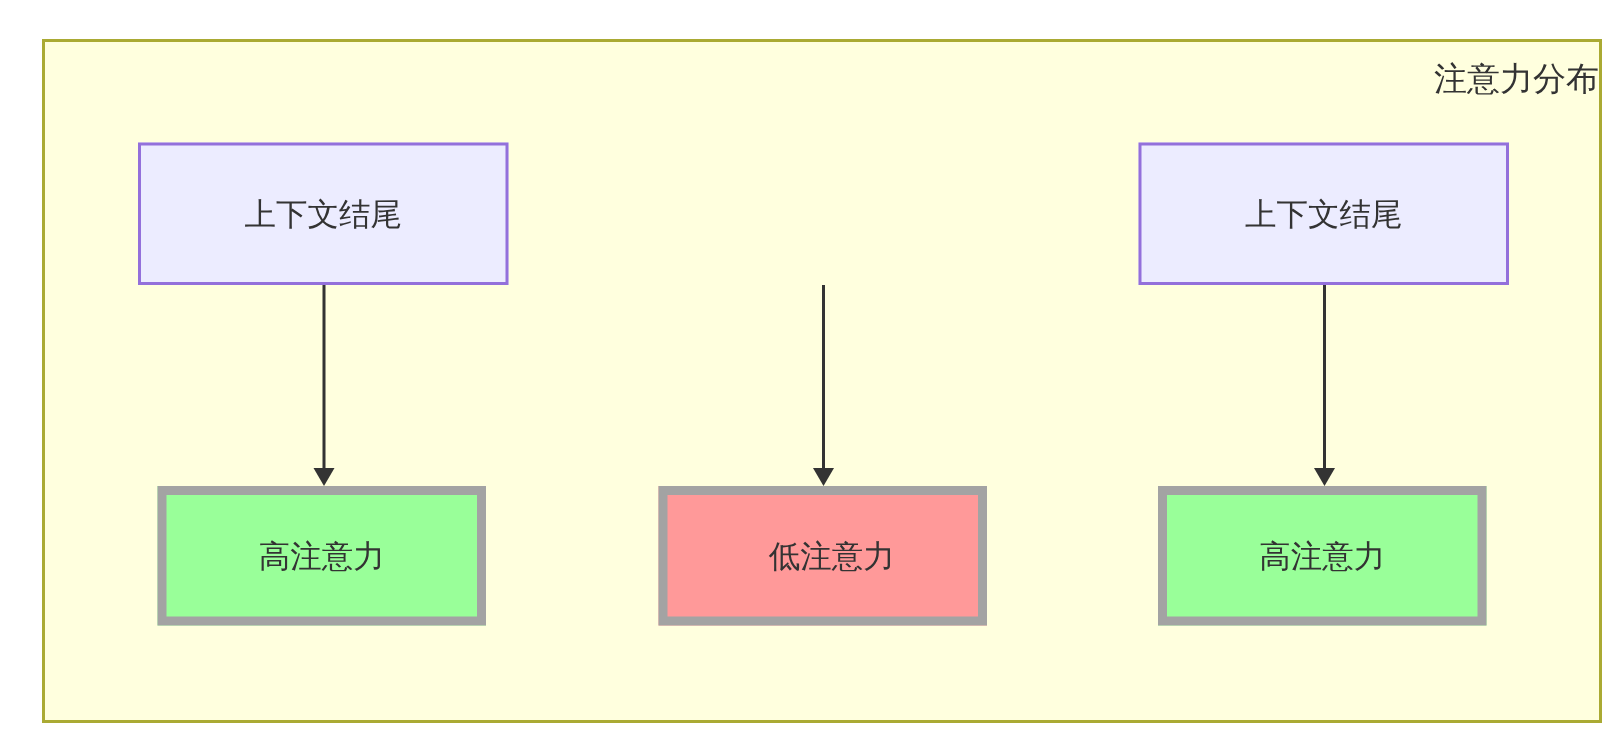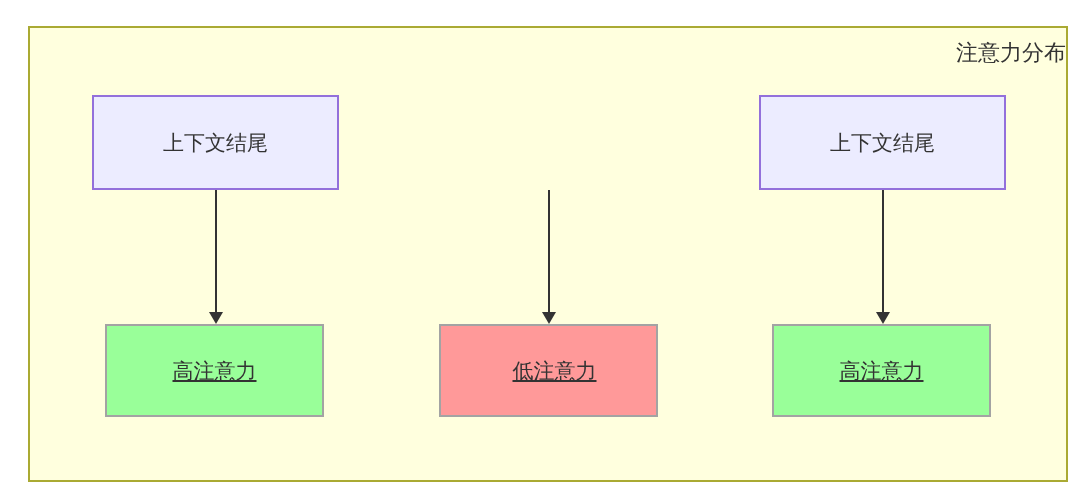--- a/index.html
+++ b/index.html
@@ -43,22 +43,21 @@
     top: 67px;
     width: 247px;
     height: 95px;
     background: #ECECFF;
     border: 2px solid #9370DB;
   }
   .node-bottom {
     top: 296px;
     width: 219px;
     height: 93px;
-    border: 2px solid #a3a3a3;
-    text-decoration: underline;
+    border: 6px solid #a3a3a3;
   }
   .node-high { background: #99FF99; }
   .node-low  { background: #FF9999; }
 
   .top-1 { left: 62px; }
   .top-2 { left: 395px; }
   .top-3 { left: 729px; }
   .bot-1 { left: 75px; }
   .bot-2 { left: 409px; padding-left: 12px; }
   .bot-3 { left: 742px; }

